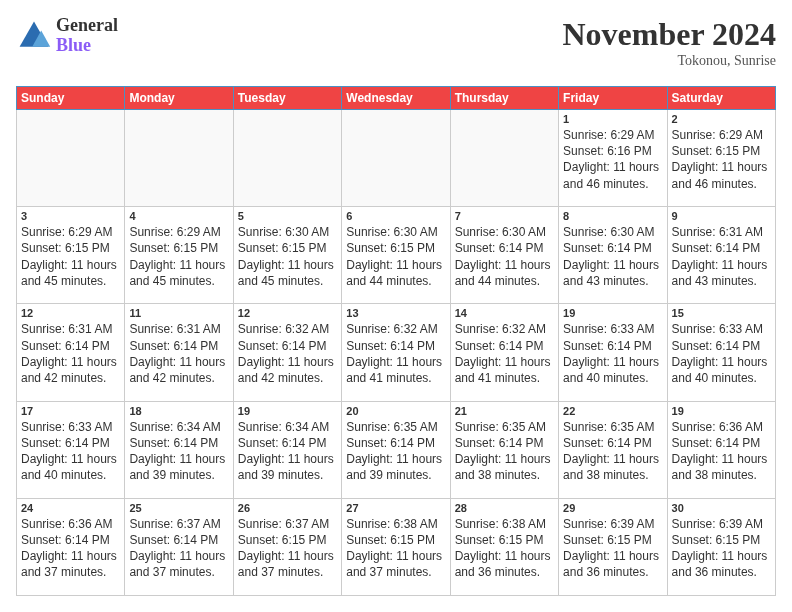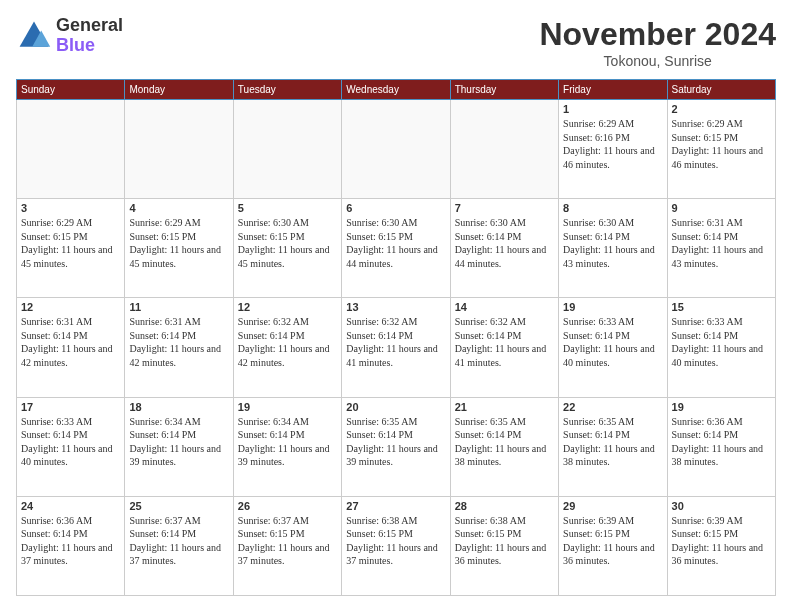--- a/index.html
+++ b/index.html
@@ -14,21 +14,22 @@
       width: 792px;
       height: 612px;
       padding: 16px;
       display: flex;
       flex-direction: column;
     }
     .header {
       display: flex;
       justify-content: space-between;
       align-items: flex-start;
-      margin-bottom: 10px;
+      margin-bottom: 17px;
+      font-family: Liberation Serif, serif;
     }
     .logo {
       display: flex;
       align-items: center;
     }
     .logo-text {
       display: flex;
       flex-direction: column;
       line-height: 1.1;
     }
@@ -41,43 +42,43 @@
       font-size: 18px;
       font-weight: bold;
       color: #8b5cf6;
     }
     .logo-icon {
       width: 36px;
       height: 36px;
       margin-right: 4px;
     }
     .title-block {
-      text-align: center;
+      text-align: right;
     }
     .month-title {
       font-size: 32px;
       font-weight: bold;
       color: #333;
     }
     .location {
       font-size: 14px;
       color: #555;
     }
     .calendar {
       flex: 1;
       border: 1px solid #ccc;
       border-collapse: collapse;
       width: 100%;
       table-layout: fixed;
     }
     .calendar th {
-      background: #7f1d1d;
+      background: #ef4444;
       color: #fff;
-      font-size: 10px;
-      font-weight: normal;
+      font-size: 12px;
+      font-weight: bold;
       padding: 4px 4px;
       border: 1px solid #4a90c4;
       text-align: left;
     }
     .calendar td {
       border: 1px solid #ccc;
       vertical-align: top;
       padding: 3px 4px;
       font-size: 9px;
       color: #333;
@@ -87,24 +88,23 @@
     .calendar td.empty {
       background: #f9f9f9;
     }
     .day-num {
       font-size: 11px;
       font-weight: bold;
       display: block;
       margin-bottom: 2px;
     }
     .day-info {
-      font-size: 10px;
+      font-size: 12px;
       line-height: 1.35;
       color: #333;
-      font-family: Liberation Serif, serif;
     }
   </style>
 </head>
 <body>
 
 <div class="page">
   <div class="header">
     <div class="logo">
       <svg class="logo-icon" viewBox="0 0 40 40">
         <polygon points="20,4 36,32 4,32" fill="#2b6cb0"></polygon>

